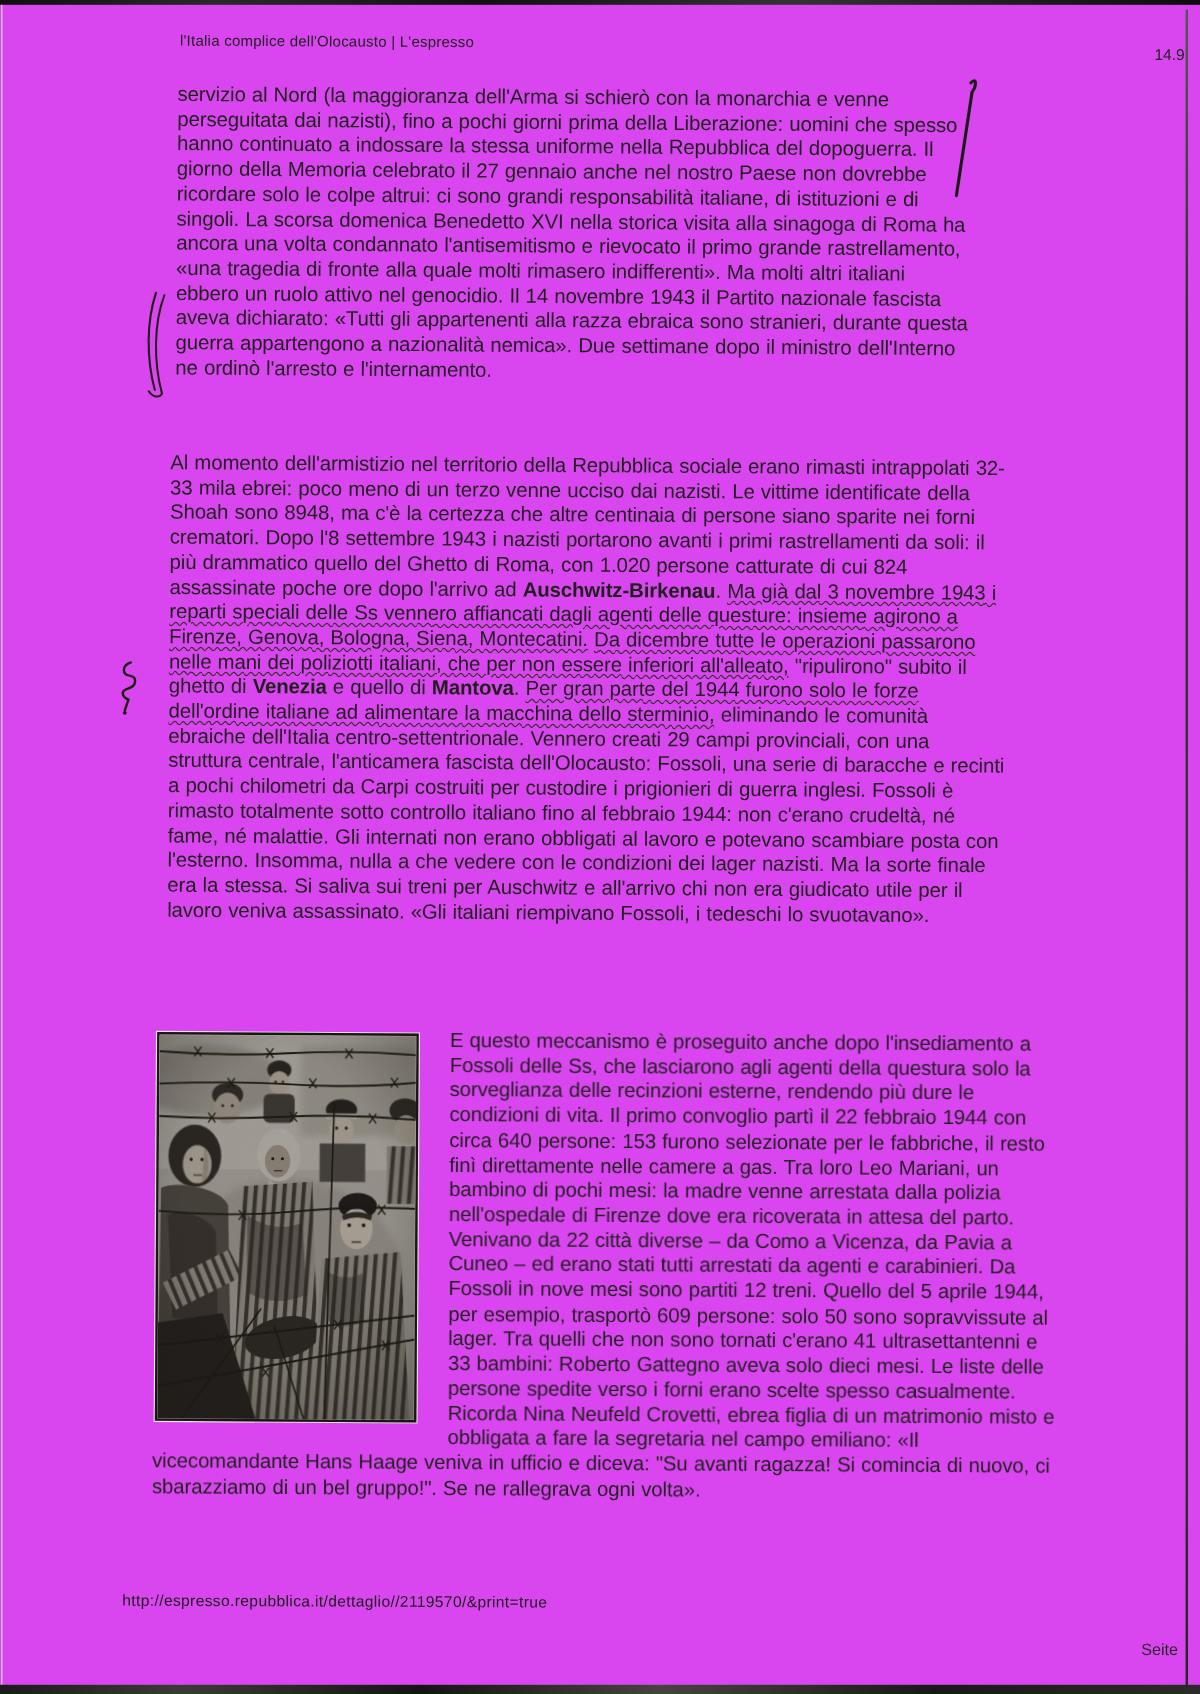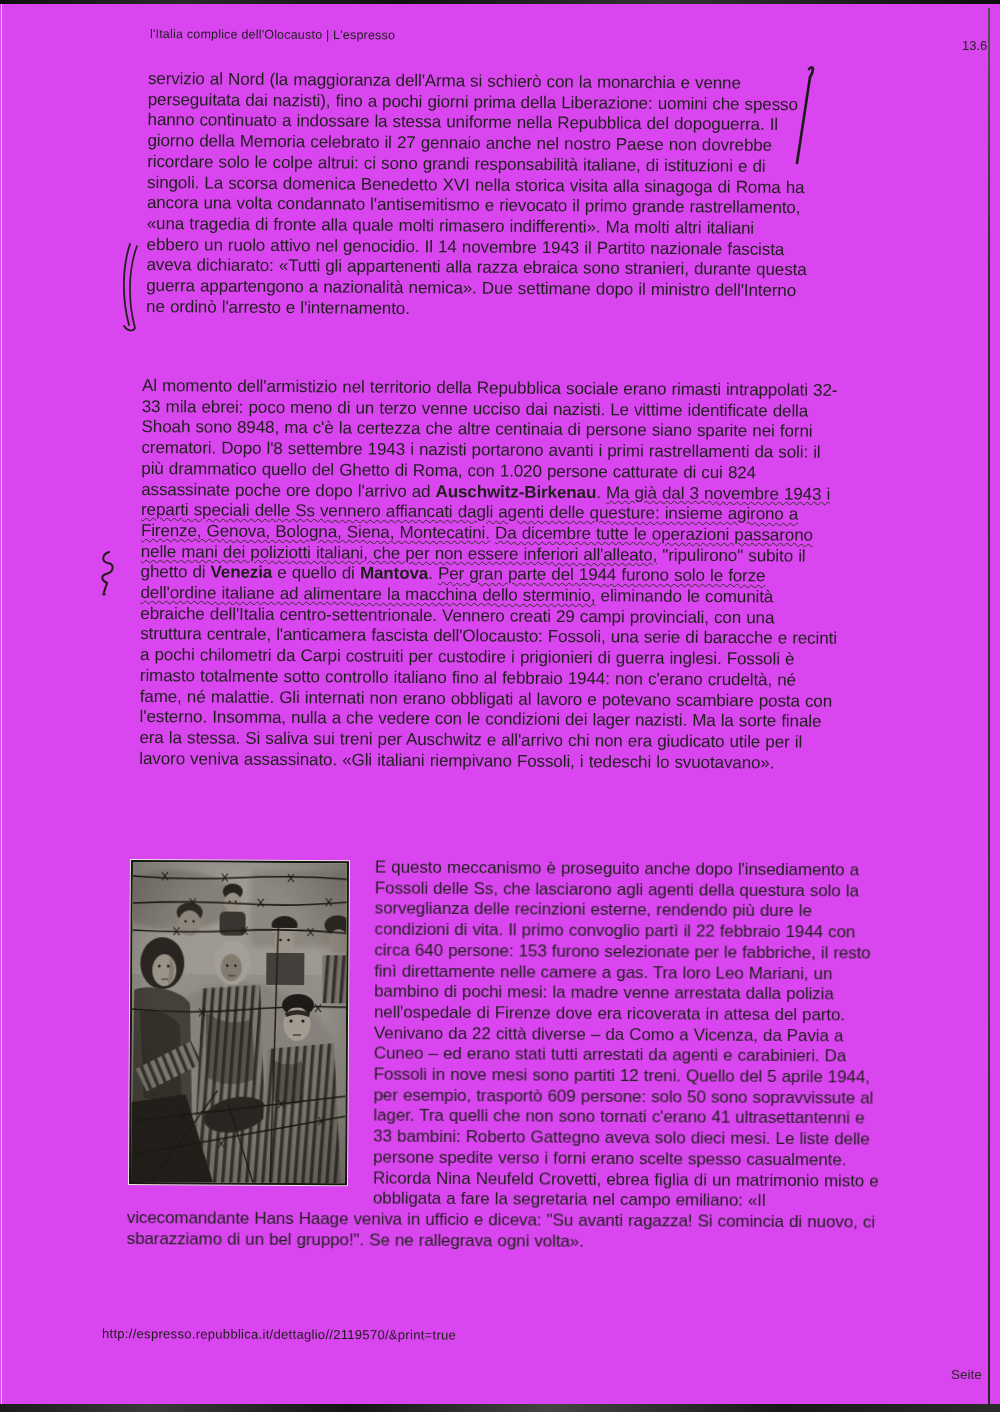--- a/index.html
+++ b/index.html
@@ -55,21 +55,21 @@
 </style>
 </head>
 <body>
 
 <div class="page">
 
   <div class="band-top"></div>
   <div class="edge-line-left"></div>
 
   <div class="hdr-left">l'Italia complice dell'Olocausto | L'espresso</div>
-  <div class="hdr-right">13.6</div>
+  <div class="hdr-right">14.9</div>
 
   <div class="para p1"><span class="seg-normal">servizio al Nord (la maggioranza dell'Arma si schierò con la monarchia e venne perseguitata dai nazisti), fino a pochi giorni prima della Liberazione: uomini che spesso hanno continuato a indossare la stessa uniforme nella Repubblica del dopoguerra. Il giorno della Memoria celebrato il 27 gennaio anche nel nostro Paese non dovrebbe ricordare solo le colpe altrui: ci sono grandi responsabilità italiane, di istituzioni e di singoli. La scorsa domenica Benedetto XVI nella storica visita alla sinagoga di Roma ha ancora una volta condannato l'antisemitismo e rievocato il primo grande rastrellamento, «una tragedia di fronte alla quale molti rimasero indifferenti». Ma molti altri italiani ebbero un ruolo attivo nel genocidio. Il 14 novembre 1943 il Partito nazionale fascista aveva dichiarato: «Tutti gli appartenenti alla razza ebraica sono stranieri, durante questa guerra appartengono a nazionalità nemica». Due settimane dopo il ministro dell'Interno ne ordinò l'arresto e l'internamento.</span></div>
 
   <div class="para p2"><span class="seg-normal">Al momento dell'armistizio nel territorio della Repubblica sociale erano rimasti intrappolati 32-33 mila ebrei: poco meno di un terzo venne ucciso dai nazisti. Le vittime identificate della Shoah sono 8948, ma c'è la certezza che altre centinaia di persone siano sparite nei forni crematori. Dopo l'8 settembre 1943 i nazisti portarono avanti i primi rastrellamenti da soli: il più drammatico quello del Ghetto di Roma, con 1.020 persone catturate di cui 824 assassinate poche ore dopo l'arrivo ad </span><span class="seg-bold">Auschwitz-Birkenau</span><span class="seg-normal">. </span><span class="seg-underline">Ma già dal 3 novembre 1943 i reparti speciali delle Ss vennero affiancati dagli agenti delle questure: insieme agirono a Firenze, Genova, Bologna, Siena, Montecatini.</span><span class="seg-normal"> </span><span class="seg-underline">Da dicembre tutte le operazioni passarono nelle mani dei poliziotti italiani, che per non essere inferiori all'alleato,</span><span class="seg-normal"> "ripulirono" subito il ghetto di </span><span class="seg-bold">Venezia</span><span class="seg-normal"> e quello di </span><span class="seg-bold">Mantova</span><span class="seg-normal">. </span><span class="seg-underline">Per gran parte del 1944 furono solo le forze dell'ordine italiane ad alimentare la macchina dello sterminio,</span><span class="seg-normal"> eliminando le comunità ebraiche dell'Italia centro-settentrionale. Vennero creati 29 campi provinciali, con una struttura centrale, l'anticamera fascista dell'Olocausto: Fossoli, una serie di baracche e recinti a pochi chilometri da Carpi costruiti per custodire i prigionieri di guerra inglesi. Fossoli è rimasto totalmente sotto controllo italiano fino al febbraio 1944: non c'erano crudeltà, né fame, né malattie. Gli internati non erano obbligati al lavoro e potevano scambiare posta con l'esterno. Insomma, nulla a che vedere con le condizioni dei lager nazisti. Ma la sorte finale era la stessa. Si saliva sui treni per Auschwitz e all'arrivo chi non era giudicato utile per il lavoro veniva assassinato. «Gli italiani riempivano Fossoli, i tedeschi lo svuotavano».</span></div>
 
   <div class="para sec3">
     <div class="photo" title="black-and-white photo of children and women in striped uniforms behind barbed wire">
       <svg width="214" height="320" viewBox="0 0 214 320" xmlns="http://www.w3.org/2000/svg">
         <defs>
           <pattern id="st" width="8" height="10" patternUnits="userSpaceOnUse" patternTransform="rotate(4)">

